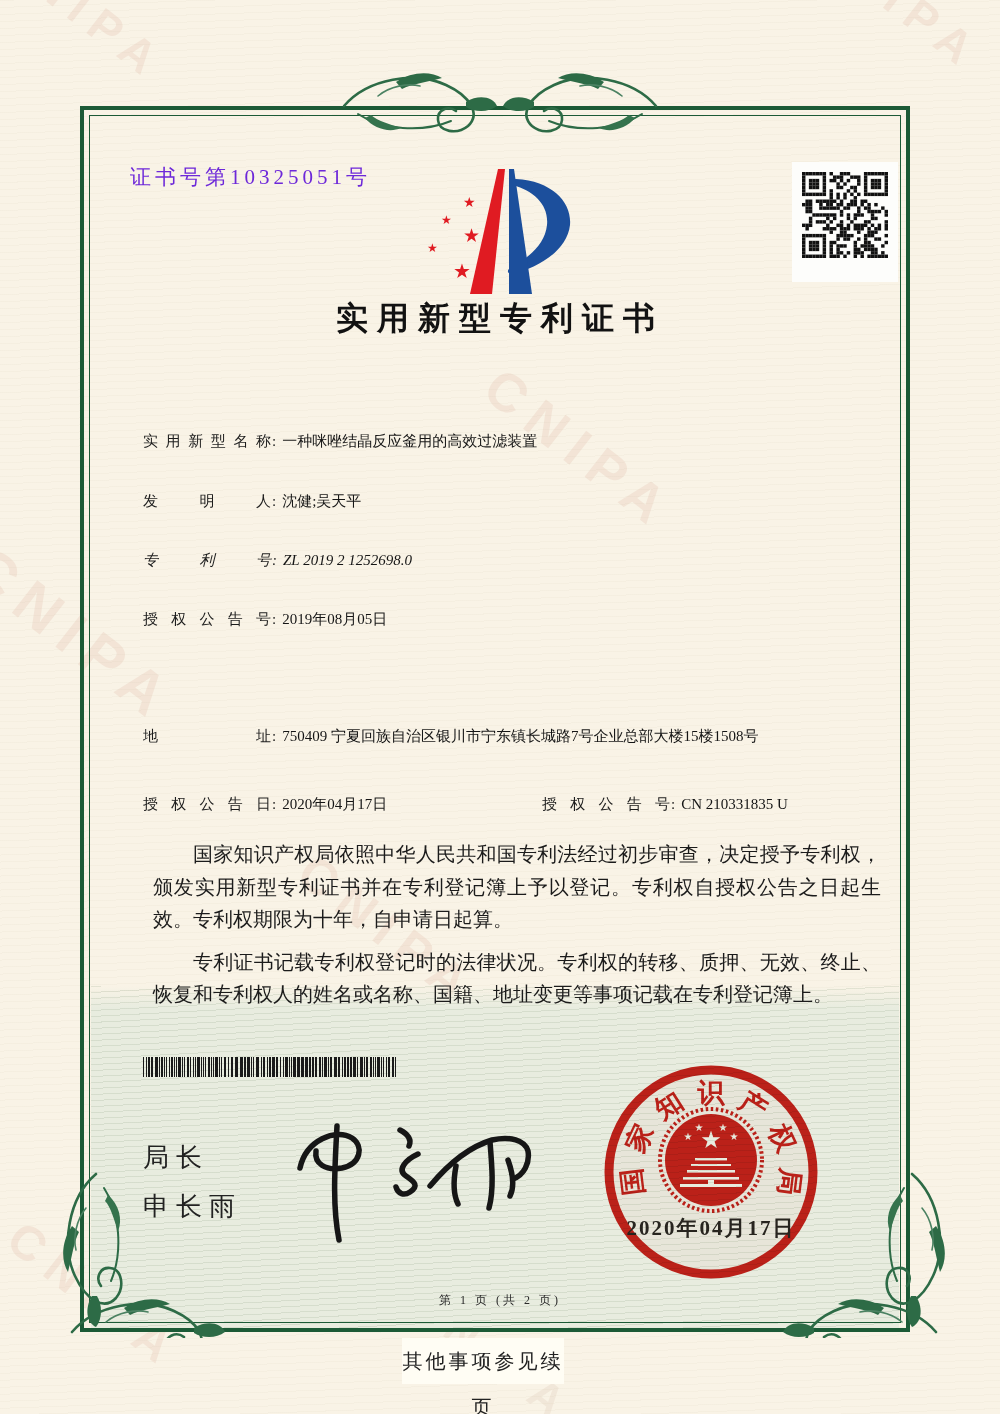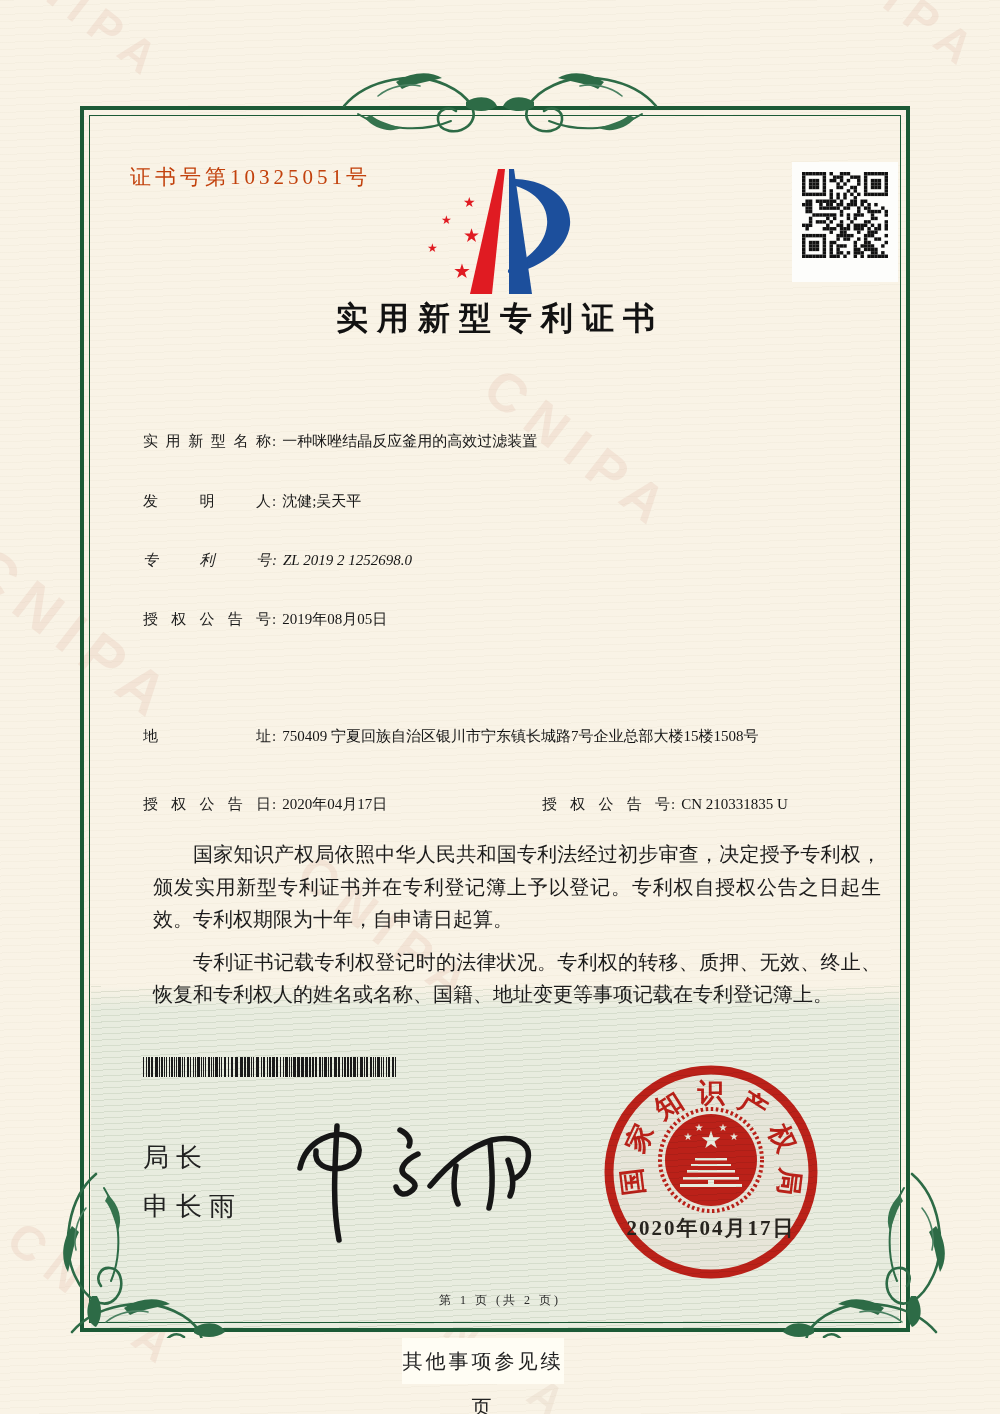--- a/index.html
+++ b/index.html
@@ -15,21 +15,21 @@
     border:1.5px solid #1c5a36;box-sizing:border-box;}
   
   .green-band{position:absolute;left:91px;top:986px;width:808px;height:344px;
     background:
       repeating-linear-gradient(177deg, rgba(140,160,130,0.20) 0 1px, transparent 1px 6px),
       linear-gradient(180deg, rgba(232,236,223,0) 0, #e8ecdf 22px);}
   
   .wm{position:absolute;font-family:"Liberation Sans","DejaVu Sans",sans-serif;font-weight:700;
     color:rgba(205,150,125,0.15);letter-spacing:12px;transform:rotate(38deg);white-space:nowrap;pointer-events:none;}
   
-  .cert-no{position:absolute;left:130px;top:163px;font-size:21px;letter-spacing:4px;color:#c2410c;}
+  .cert-no{position:absolute;left:130px;top:163px;font-size:21px;letter-spacing:4px;color:#6d28d9;}
   .logo{position:absolute;left:413px;top:164px;width:175px;height:138px;}
   .qr-box{position:absolute;left:792px;top:162px;width:106px;height:120px;background:#fdfdfb;}
   .qr-box svg{position:absolute;left:10px;top:10px;}
   .title{position:absolute;left:0;top:297px;width:100%;text-align:center;
     font-size:32px;font-weight:700;letter-spacing:9px;color:#121212;}
   
   .field-row{position:absolute;left:143px;width:750px;font-size:15px;line-height:30px;}
   .flabel{display:inline-block;width:128px;text-align:justify;text-align-last:justify;
     vertical-align:top;color:#1c1c1c;}
   .flabel::after{content:"";}

